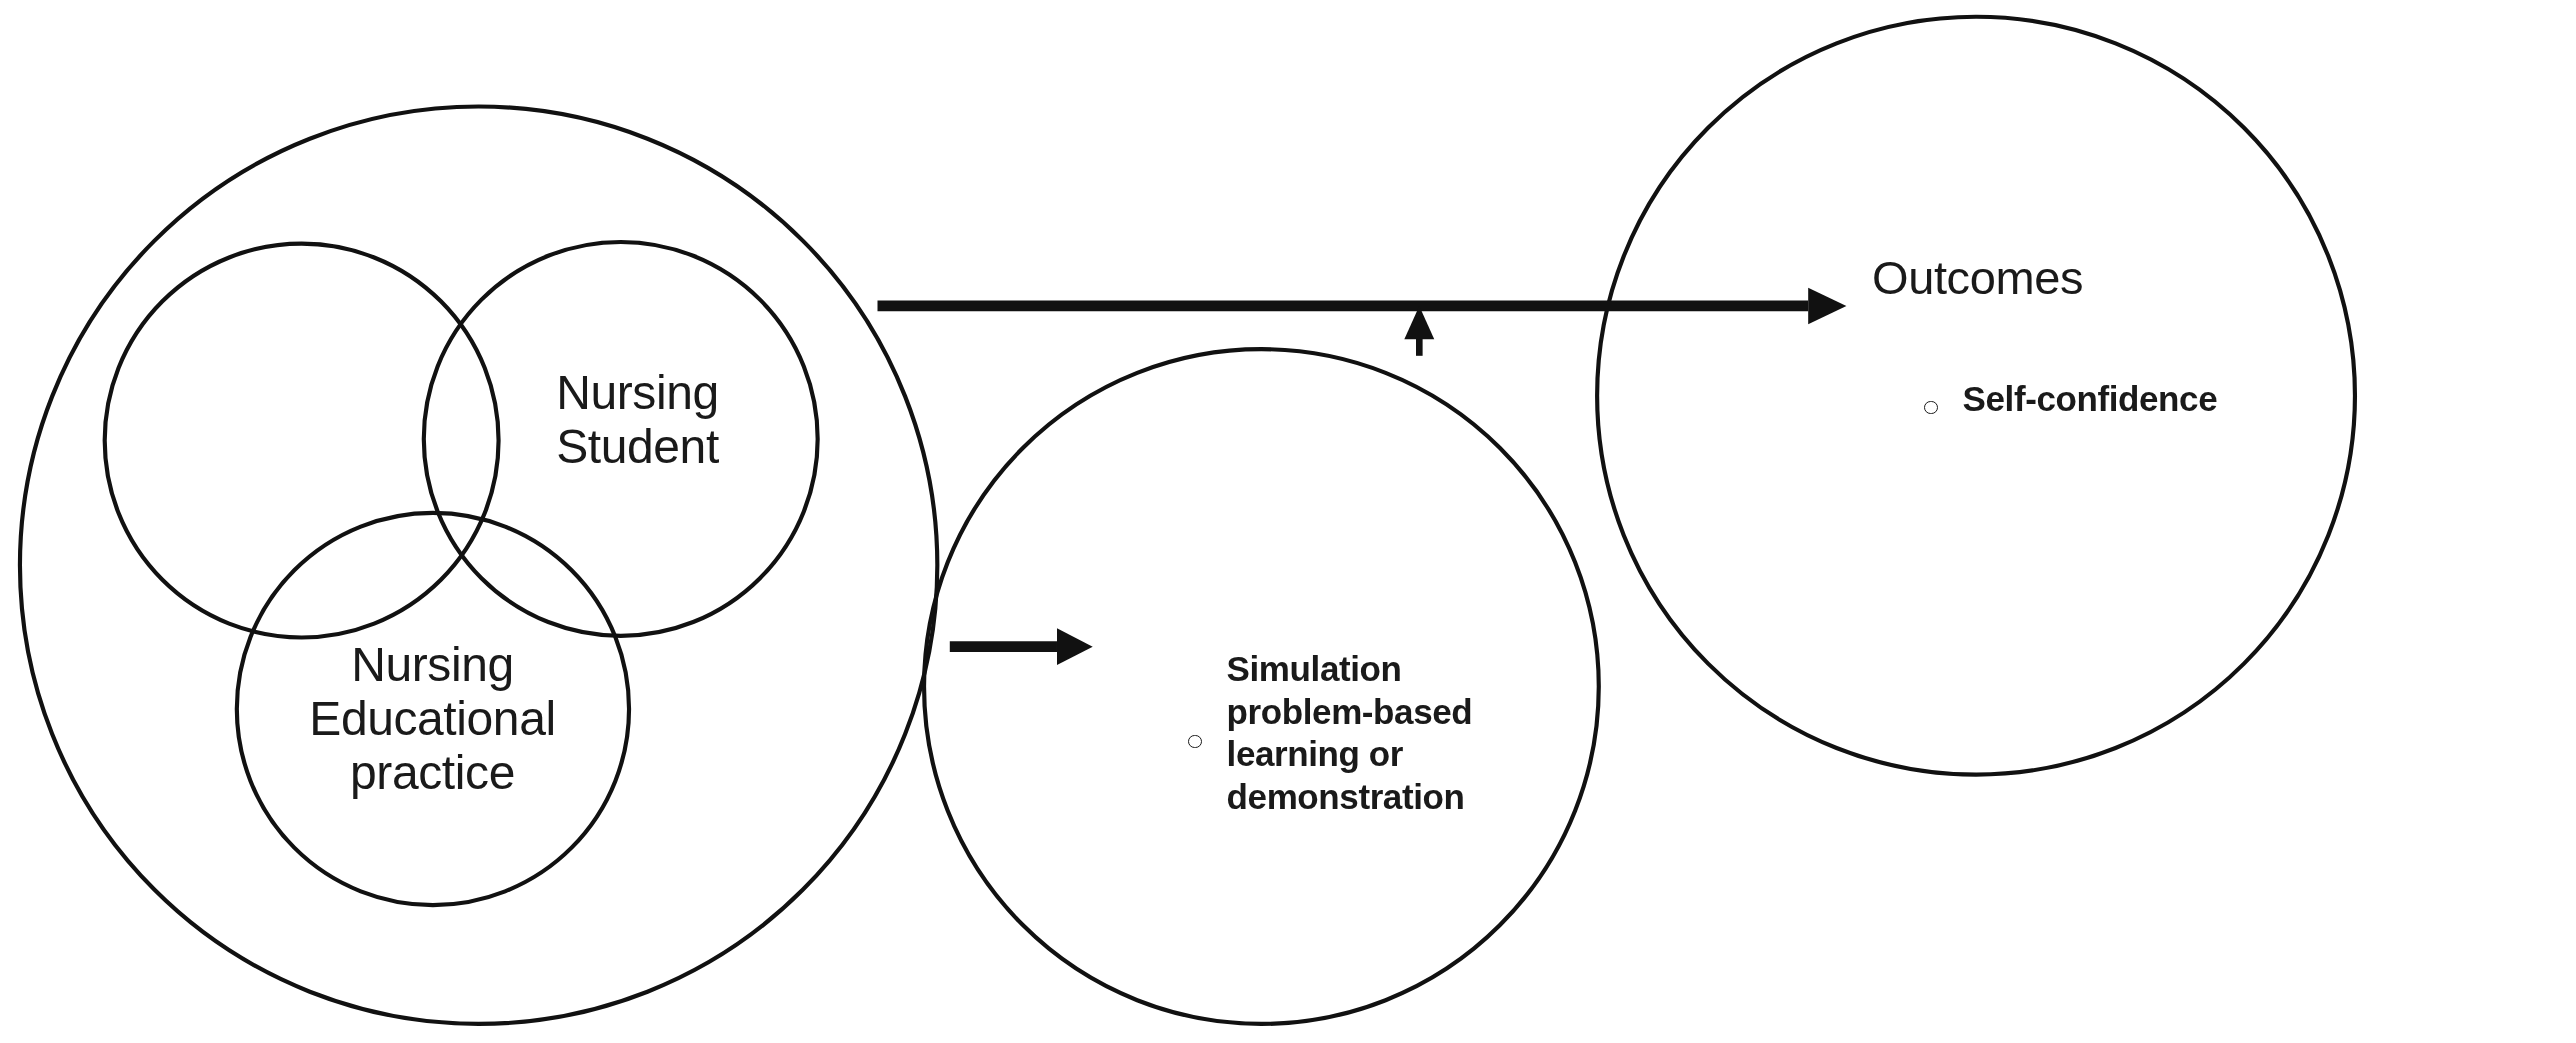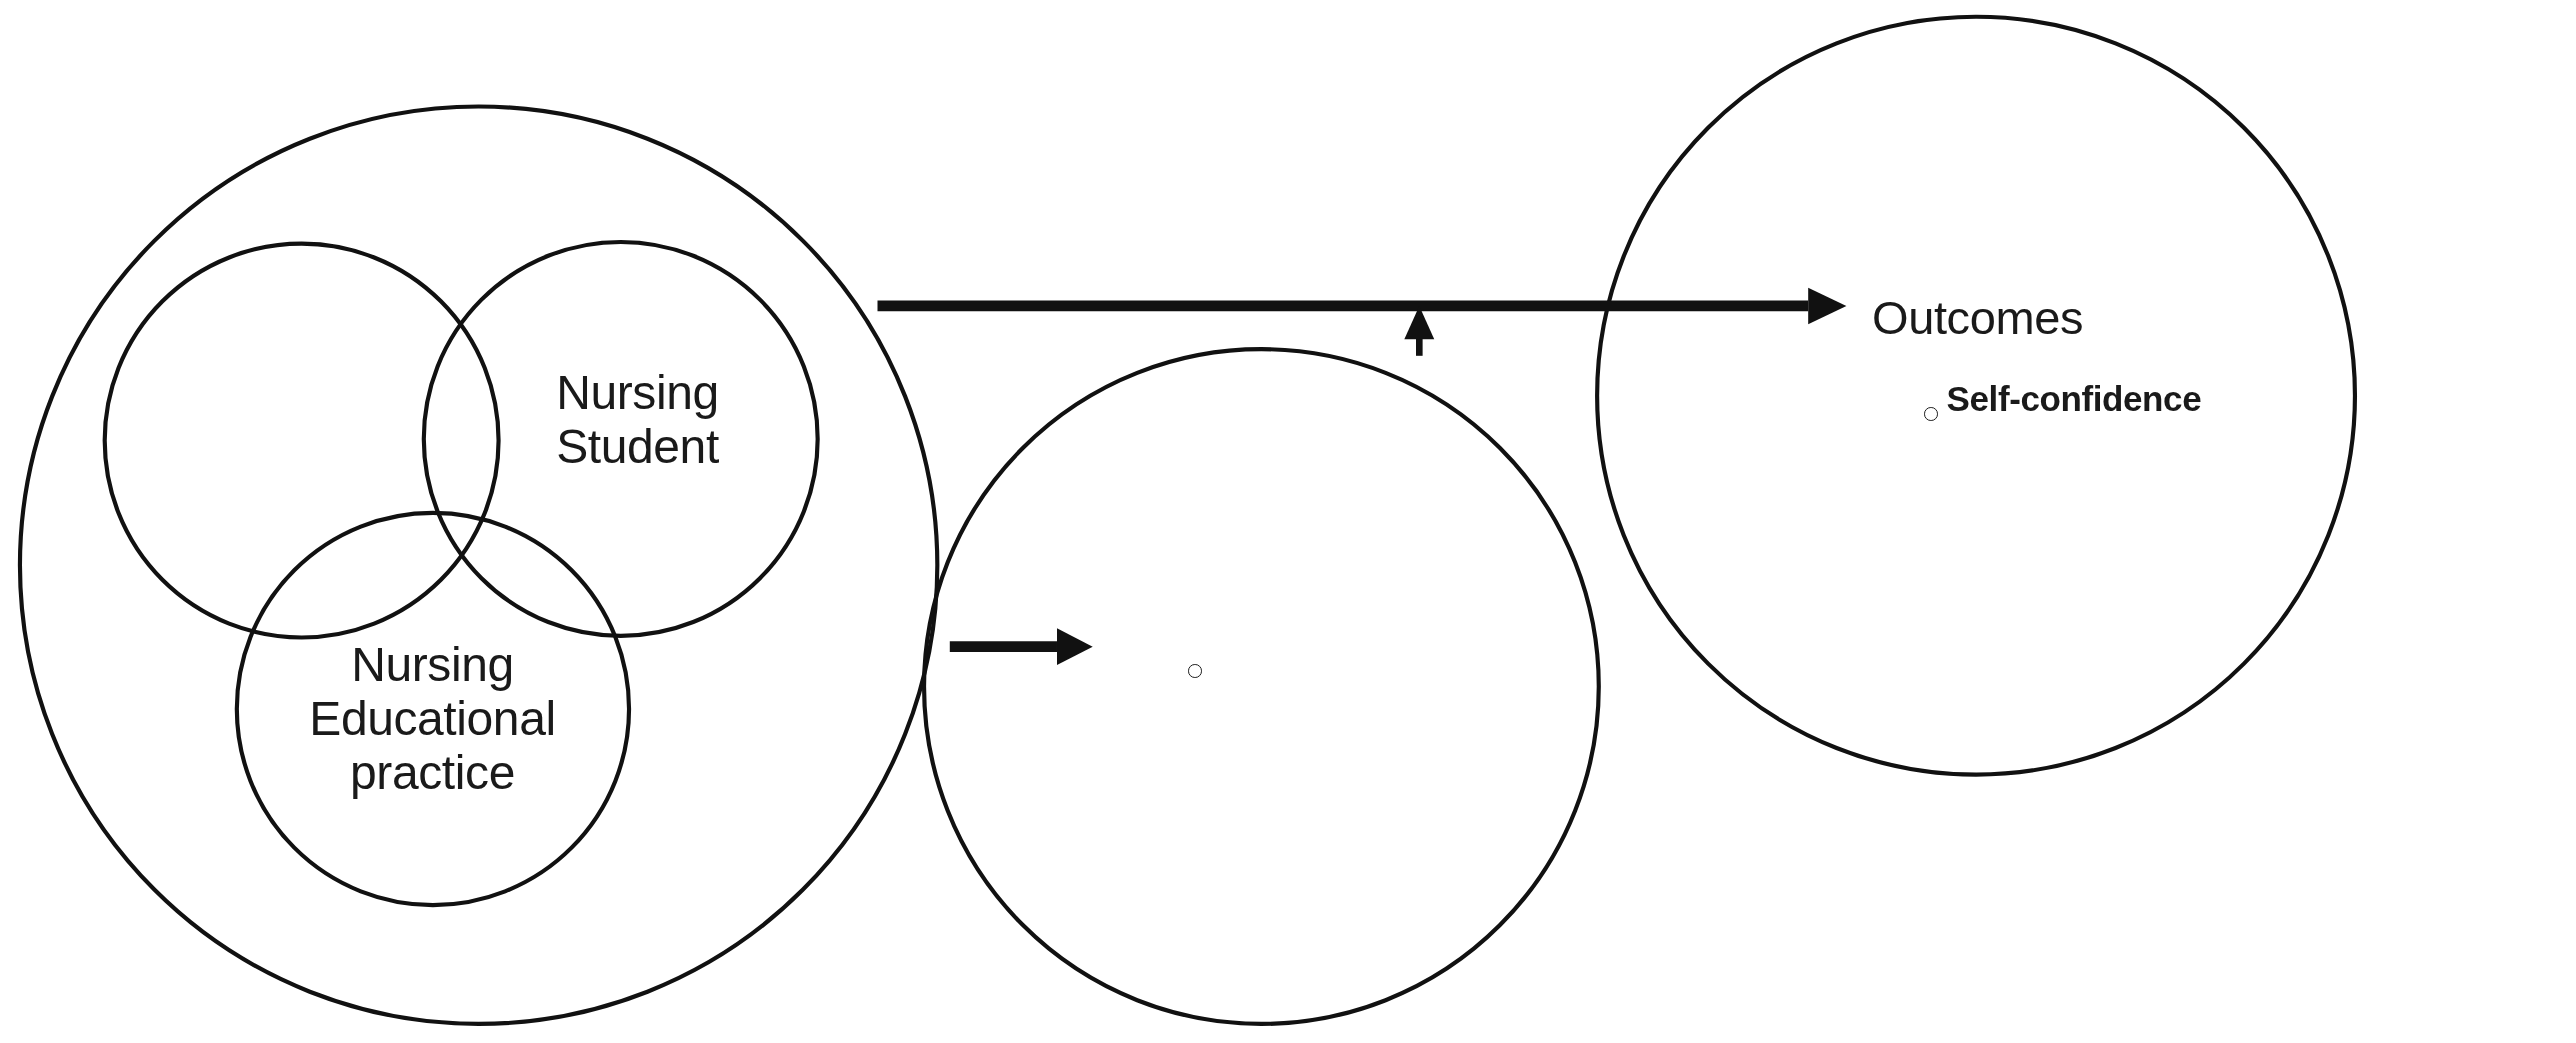--- a/index.html
+++ b/index.html
@@ -59,22 +59,22 @@
     font-weight: 400;
     letter-spacing: -0.4px;
   }
   .bullet-block {
     position: absolute;
     font-family: "Liberation Sans", sans-serif;
     color: #1a1a1a;
   }
   .bullet-row {
     display: flex;
-    align-items: flex-end;
-    gap: 9px;
+    align-items: center;
+    gap: 25px;
     margin-bottom: 1.7px;
   }
   .bullet-mark {
     flex: 0 0 auto;
     width: 11.6px;
     height: 11.6px;
     border: 1.7px solid #1a1a1a;
     border-radius: 50%;
     background: transparent;
     margin-top: 16px;
@@ -128,24 +128,28 @@
 Student</div>
 
   <div class="lbl lbl-venn" style="left:258px; top:638px; width:349px;">Nursing
 Educational
 practice</div>
 
 
   <div class="bullet-block" style="left:1188px; top:648px; width:357px;">
     <div class="bullet-row">
       <span class="bullet-mark"></span>
+      <span class="bullet-text">Simulation
+problem-based
+learning or
+demonstration</span>
     </div>
   </div>
 
-  <div class="lbl lbl-heading" style="left:1799px; top:252px; width:357px;margin-top:40px;">Outcomes</div>
+  <div class="lbl lbl-heading" style="left:1799px; top:252px; width:357px;">Outcomes</div>
 
   <div class="bullet-block" style="left:1924px; top:378px; width:582px;">
     <div class="bullet-row">
       <span class="bullet-mark"></span>
       <span class="bullet-text">Self-confidence</span>
     </div>
   </div>
 
 </div>
 

